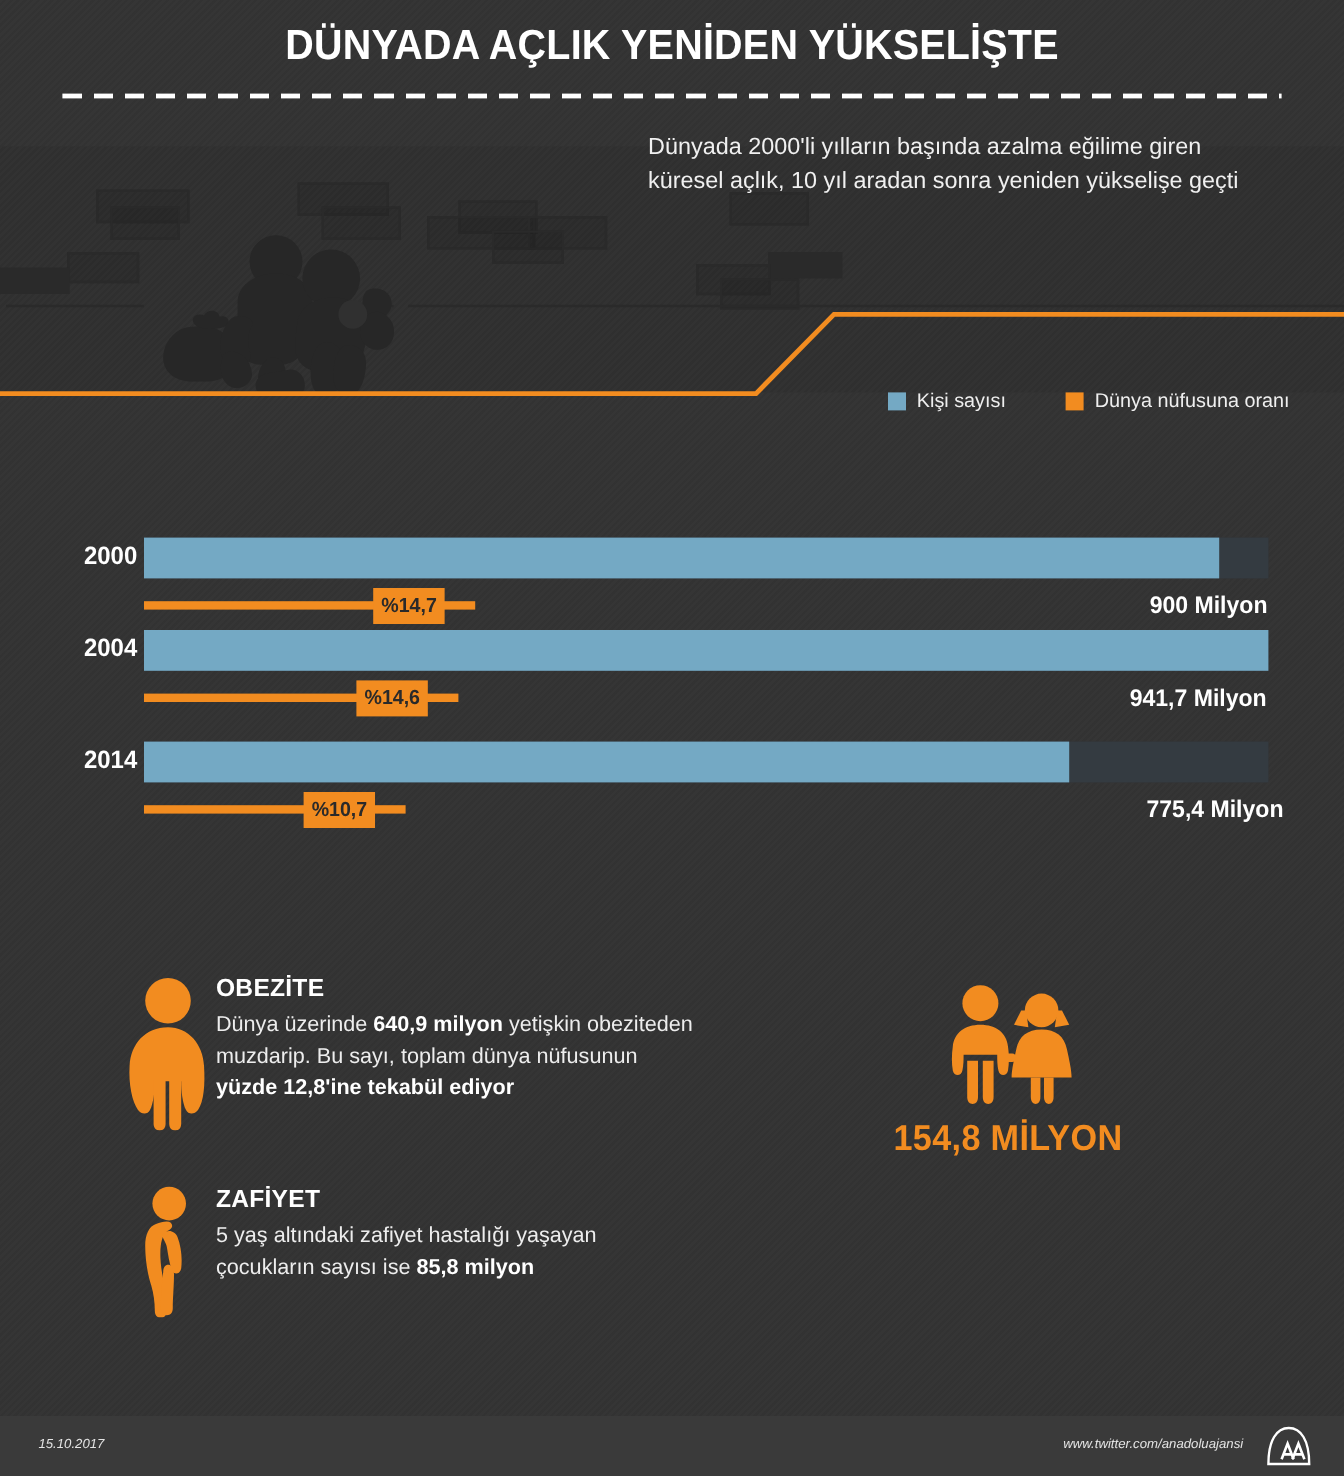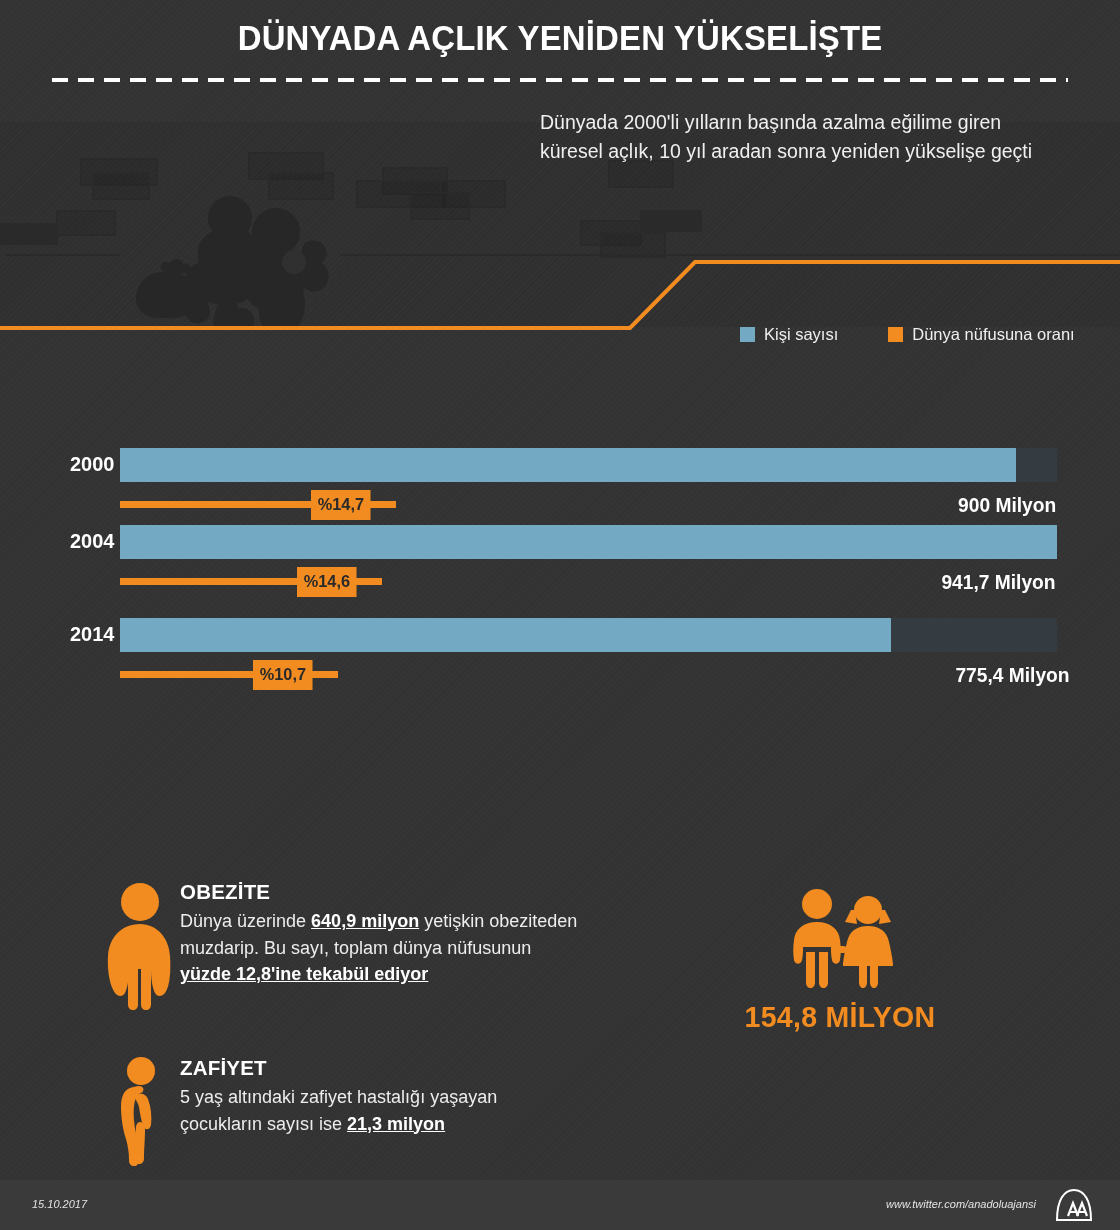--- a/index.html
+++ b/index.html
@@ -84,32 +84,32 @@
   }
   .pctline{position:absolute;left:120px;top:61px;height:7px;background:#f28c20;}
   .pctbox{
     position:absolute;top:50px;height:30px;background:#f28c20;
     color:#2a2a2a;font-size:17px;font-weight:bold;
     display:flex;align-items:center;justify-content:center;padding:0 7px;
     transform:scaleX(.96);transform-origin:left center;
   }
 
   
-  .facts{position:absolute;left:0;top:872px;width:1120px;height:330px;}
+  .facts{position:absolute;left:0;top:804px;width:1120px;height:330px;}
 
   .fact{position:absolute;}
   .fact .icon{position:absolute;}
   .fact .body{position:absolute;}
   .fact h3{
     margin:0 0 4px 0;font-size:20.5px;font-weight:bold;color:#ffffff;letter-spacing:.2px;
   }
   .fact p{
     margin:0;font-size:18px;line-height:26.5px;color:#ededed;
   }
-  .fact p b{font-weight:bold;color:#ffffff;text-decoration:underline;}
+  .fact p b{font-weight:bold;color:#ffffff;}
 
   .kids{position:absolute;left:777px;top:16px;width:130px;height:100px;}
   .bignum{
     position:absolute;left:620px;top:128px;width:440px;text-align:center;
     font-size:30px;font-weight:bold;color:#f28c20;letter-spacing:.3px;transform:scaleX(.95);
   }
   .kidstext{
     position:absolute;left:610px;top:168px;width:460px;text-align:center;
     font-size:18.5px;line-height:27px;color:#ededed;
   }
@@ -256,21 +256,21 @@
       <div class="icon" style="left:110px;top:4px;">
         <svg width="60" height="110" viewBox="0 0 60 110" fill="#f28c20">
           <circle cx="31" cy="15" r="14"></circle>
           <path d="M20 32c-6 2-9 9-9 18 0 12 2 24 5 33 2 7 3 14 3 21 0 4 2 6 5 6s5-2 5-6c0-9-1-18-3-26-2-10-3-20-2-28 1-7 3-11 7-13 4-2 3-7-2-7-3 0-6 1-9 2z"></path>
           <path d="M26 40c4-4 10-2 12 3 3 8 4 18 3 26-1 5-6 6-8 1-2-6-3-13-4-19-1-5-5-8-3-11z"></path>
           <path d="M30 66c3 0 5 3 5 8 0 9-1 20-1 28 0 4-2 6-5 6s-5-2-5-6c0-10 1-22 2-30 0-4 2-6 4-6z"></path>
         </svg>
       </div>
       <div class="body" style="left:180px;top:4px;width:400px;">
         <h3>ZAFİYET</h3>
-        <p>5 yaş altındaki zafiyet hastalığı yaşayan çocukların sayısı ise <b>21,3 milyon</b></p>
+        <p>5 yaş altındaki zafiyet hastalığı yaşayan çocukların sayısı ise <b>85,8 milyon</b></p>
       </div>
     </div>
 
     <div class="kids">
       <svg width="130" height="100" viewBox="0 0 130 100" fill="#f28c20">
 
         <circle cx="40" cy="16" r="15"></circle>
         <path d="M40 34c-13 0-22 7-23 18-1 7-1 14 0 20 1 5 7 5 8 0 1-4 1-9 1-13h28c0 4 0 9 1 13 1 5 7 5 8 0 1-6 1-13 0-20-1-11-10-18-23-18z"></path>
         <path d="M29 64h9v30c0 4-2 6-4.5 6S29 98 29 94V64z"></path>
         <path d="M42 64h9v30c0 4-2 6-4.5 6S42 98 42 94V64z"></path>

